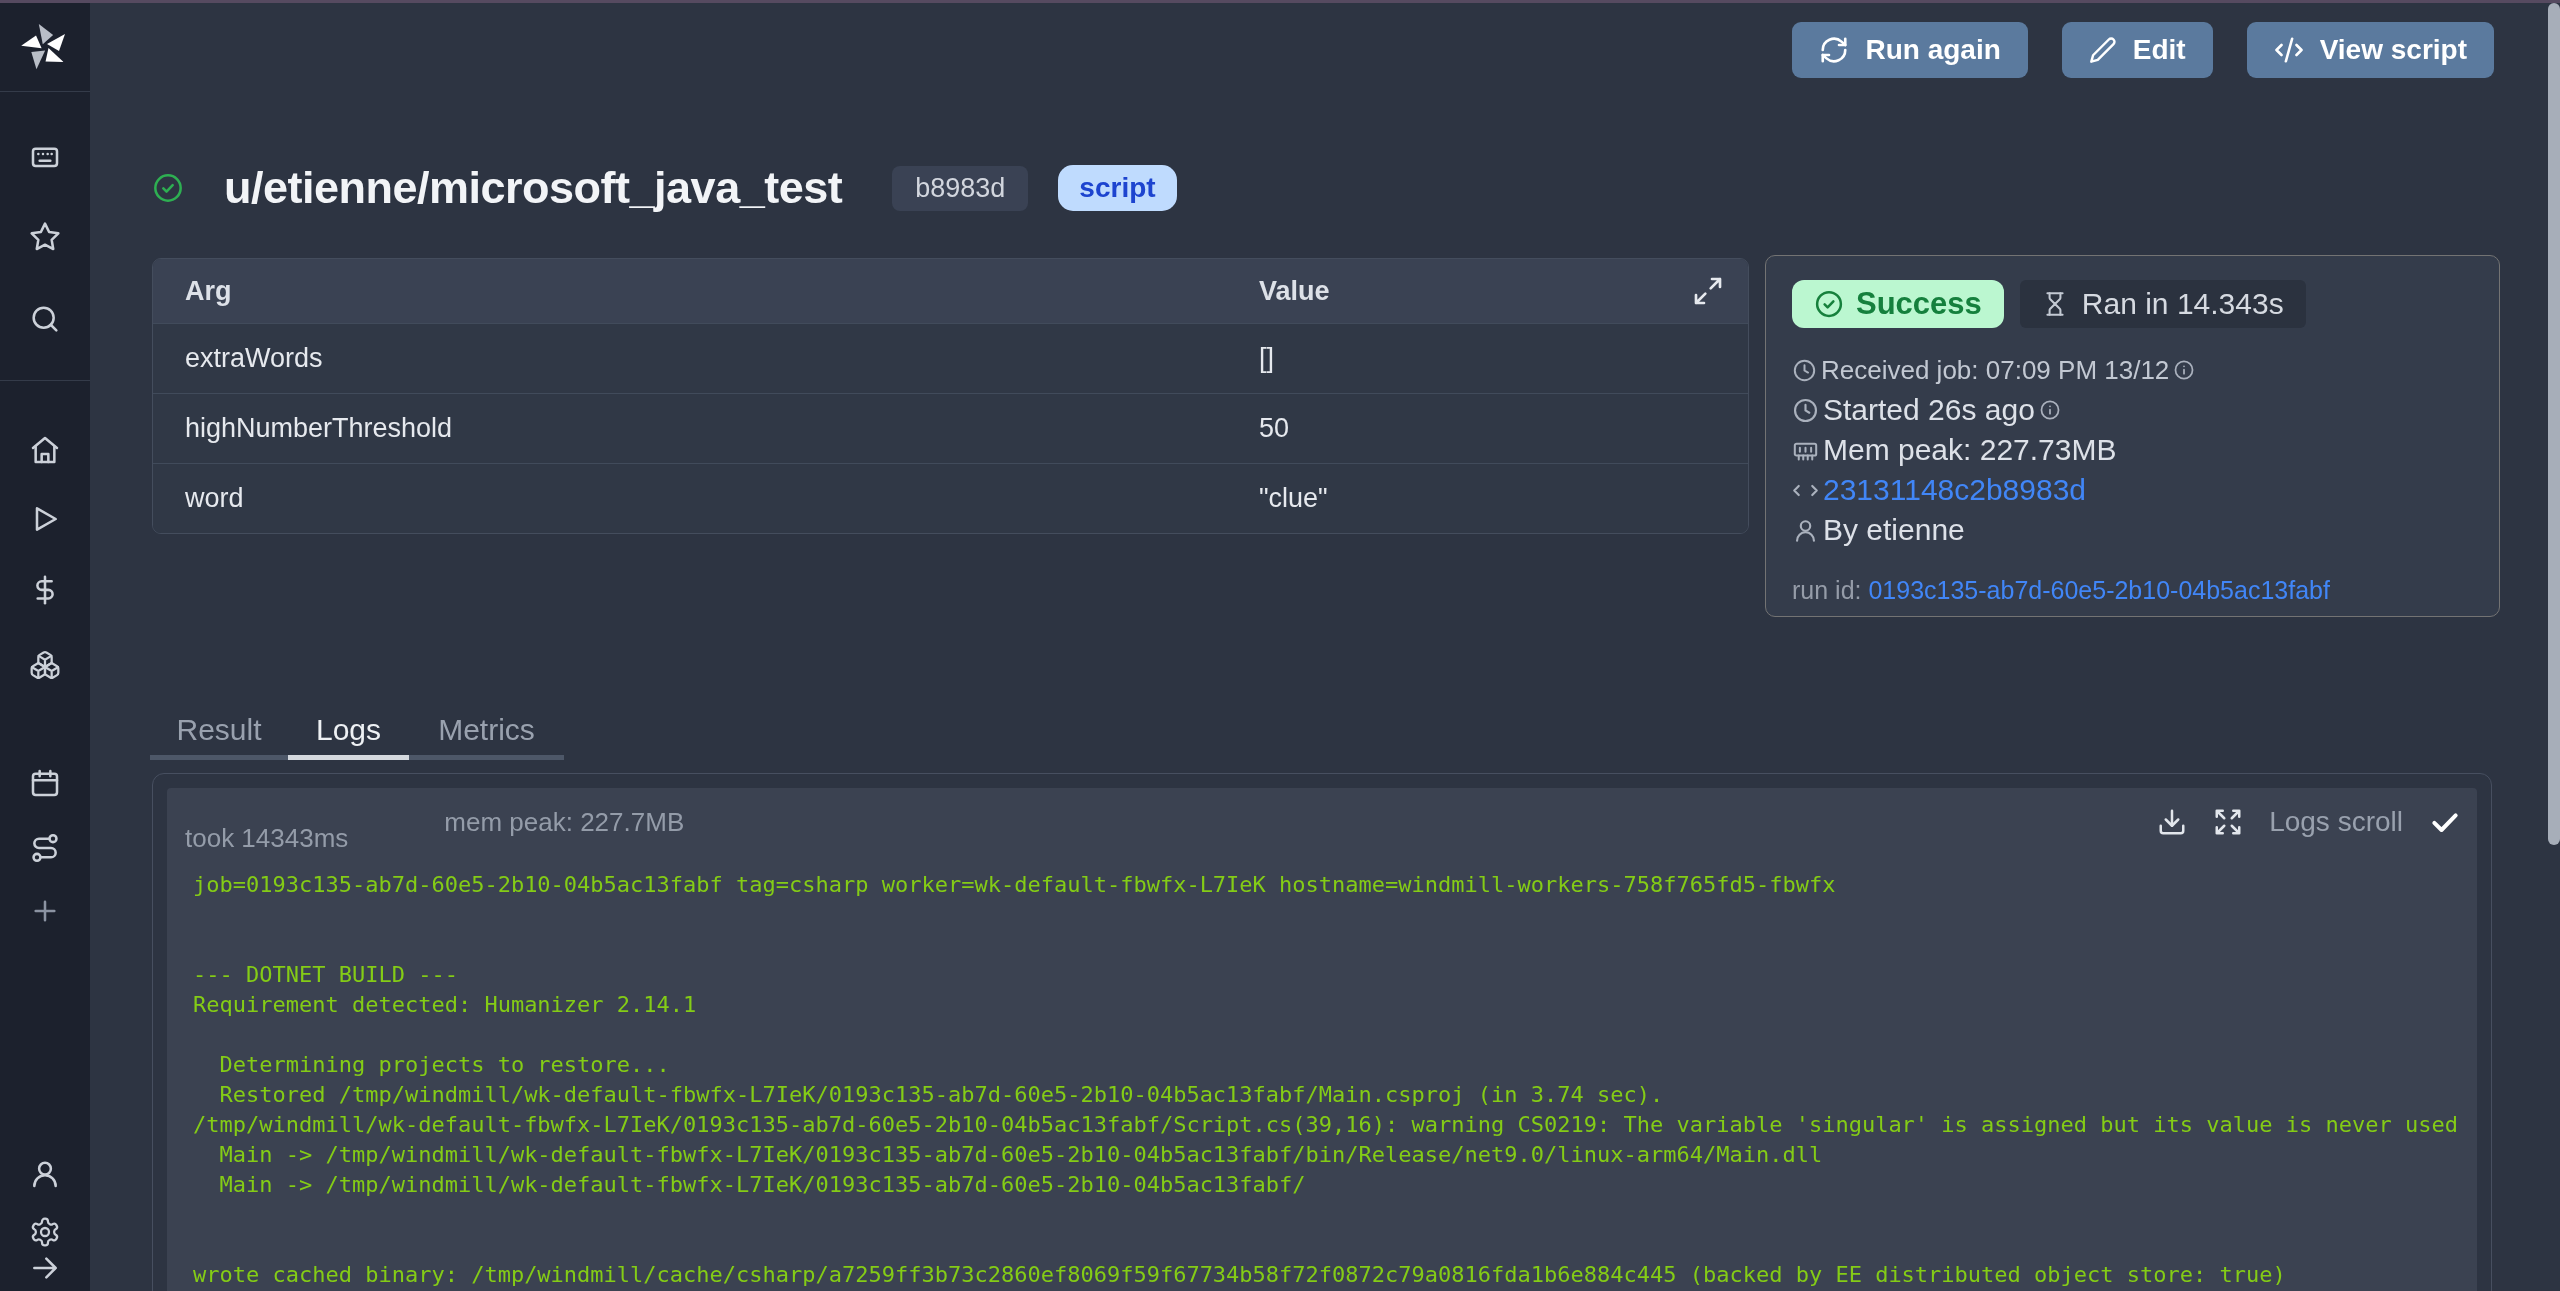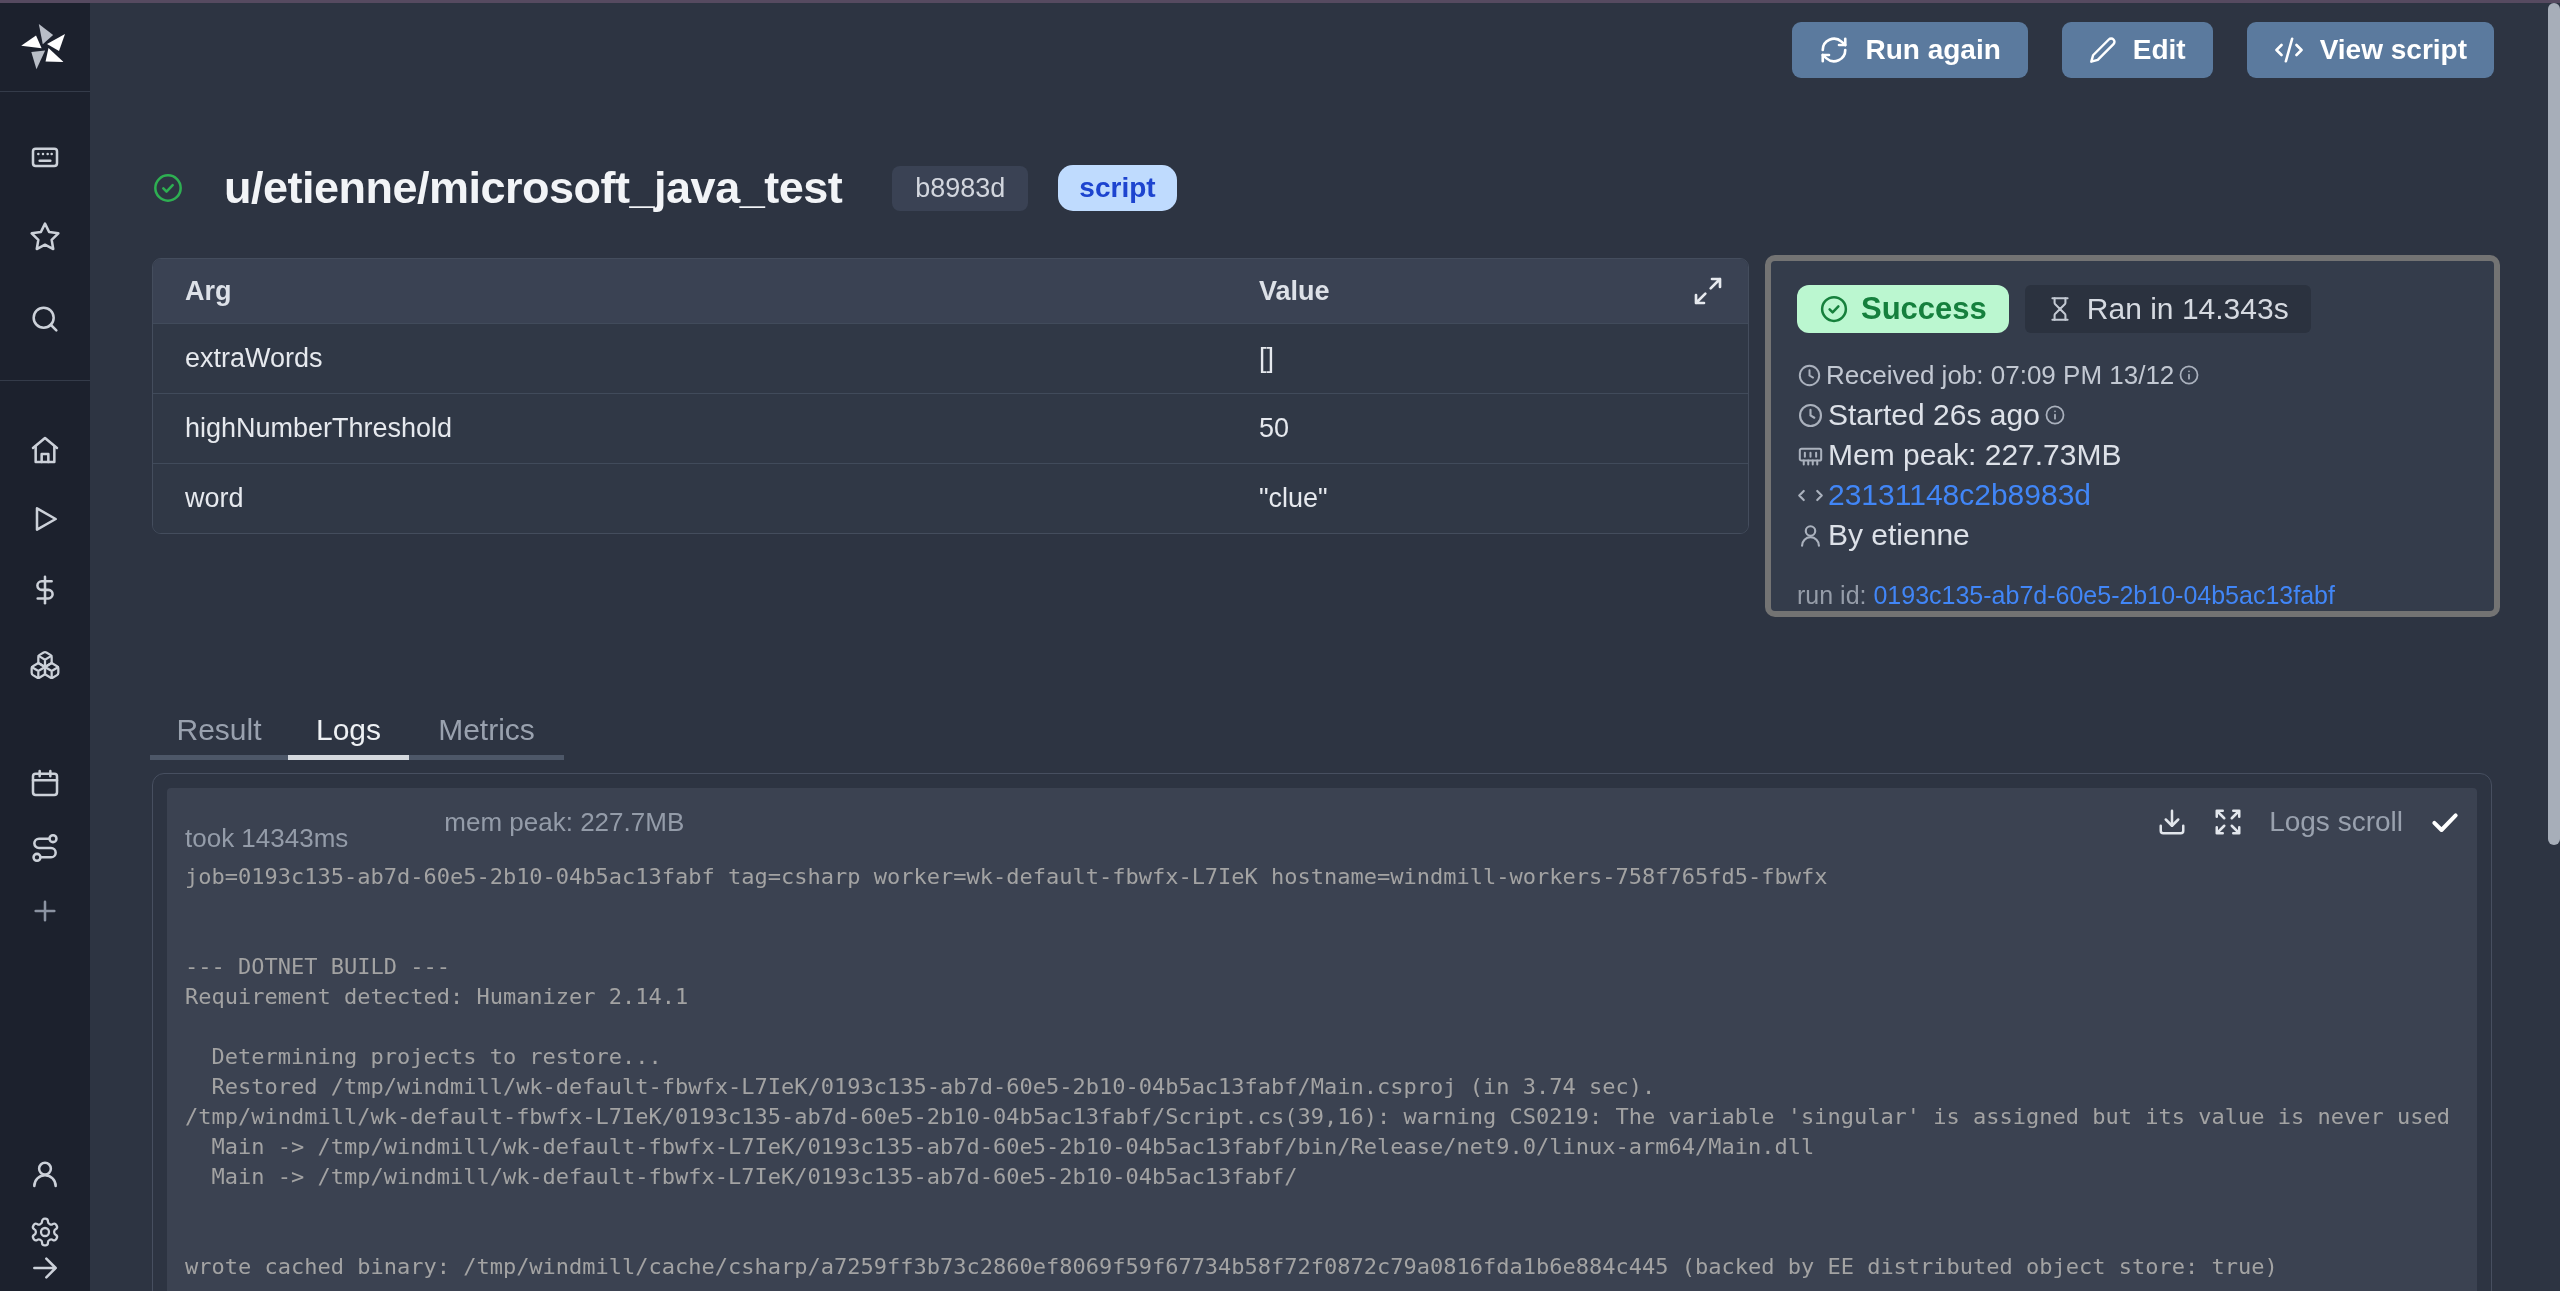--- a/index.html
+++ b/index.html
@@ -54,21 +54,21 @@
   .args-head .c1, .args-row .c1 { padding-left:32px; width:1106px; }
   .expand-btn { position:absolute; right:24px; top:16px; width:32px; height:32px; color:#e6e9ee; cursor:pointer; }
   .args-row {
     display:flex; align-items:center; height:70px; background:#303846;
     border-top:1px solid #414b5b; font-size:27px; color:#e6e9ee;
   }
 
   
   .status-card {
     position:absolute; left:1765px; top:255px; width:735px; height:362px;
-    background:#343c4b; border:6px solid #737373; border-radius:10px; padding:24px 26px;
+    background:#343c4b; border:1px solid #737373; border-radius:10px; padding:24px 26px;
   }
   .status-top { display:flex; align-items:center; gap:16px; }
   .success-badge {
     display:flex; align-items:center; gap:12px; height:48px; padding:0 22px;
     background:#bbf7d0; color:#15803d; border-radius:12px; font-size:31px; font-weight:600;
   }
   .success-badge svg { color:#16803c; }
   .ran-chip {
     display:flex; align-items:center; gap:14px; height:48px; padding:0 22px;
     background:#2b323f; border-radius:6px; color:#d6dae1; font-size:30px;
@@ -102,23 +102,23 @@
     position:relative;
   }
   .log-header { display:flex; align-items:center; height:62px; padding:6px 16px 0 18px; }
   .log-took { font-size:26px; color:#949ca9;margin-top:32px; }
   .log-mem  { font-size:26px; color:#949ca9; margin-left:96px; }
   .log-actions { margin-left:auto; display:flex; align-items:center; gap:26px; }
   .log-actions .act-icon { width:30px; height:30px; color:#e2e6ec; cursor:pointer; }
   .autoscroll-label { font-size:28px; color:#99a1ae; }
   .check-icon { width:32px; height:32px; color:#ffffff; cursor:pointer; }
   .log-pre {
-    margin:0; padding:12px 0 0 18px;
+    margin:8px; padding:12px 0 0 18px;
     font-family:"DejaVu Sans Mono", monospace; font-size:22px; line-height:30px;
-    color:#a3a3a3; white-space:pre; overflow:hidden;
+    color:#84cc16; white-space:pre; overflow:hidden;
   }
 
   
   .scrollbar-thumb {
     position:absolute; right:0; top:3px; width:12px; height:842px;
     background:#a7aeb9; border-radius:7px; z-index:70;
   }
 </style>
 </head>
 <body>

